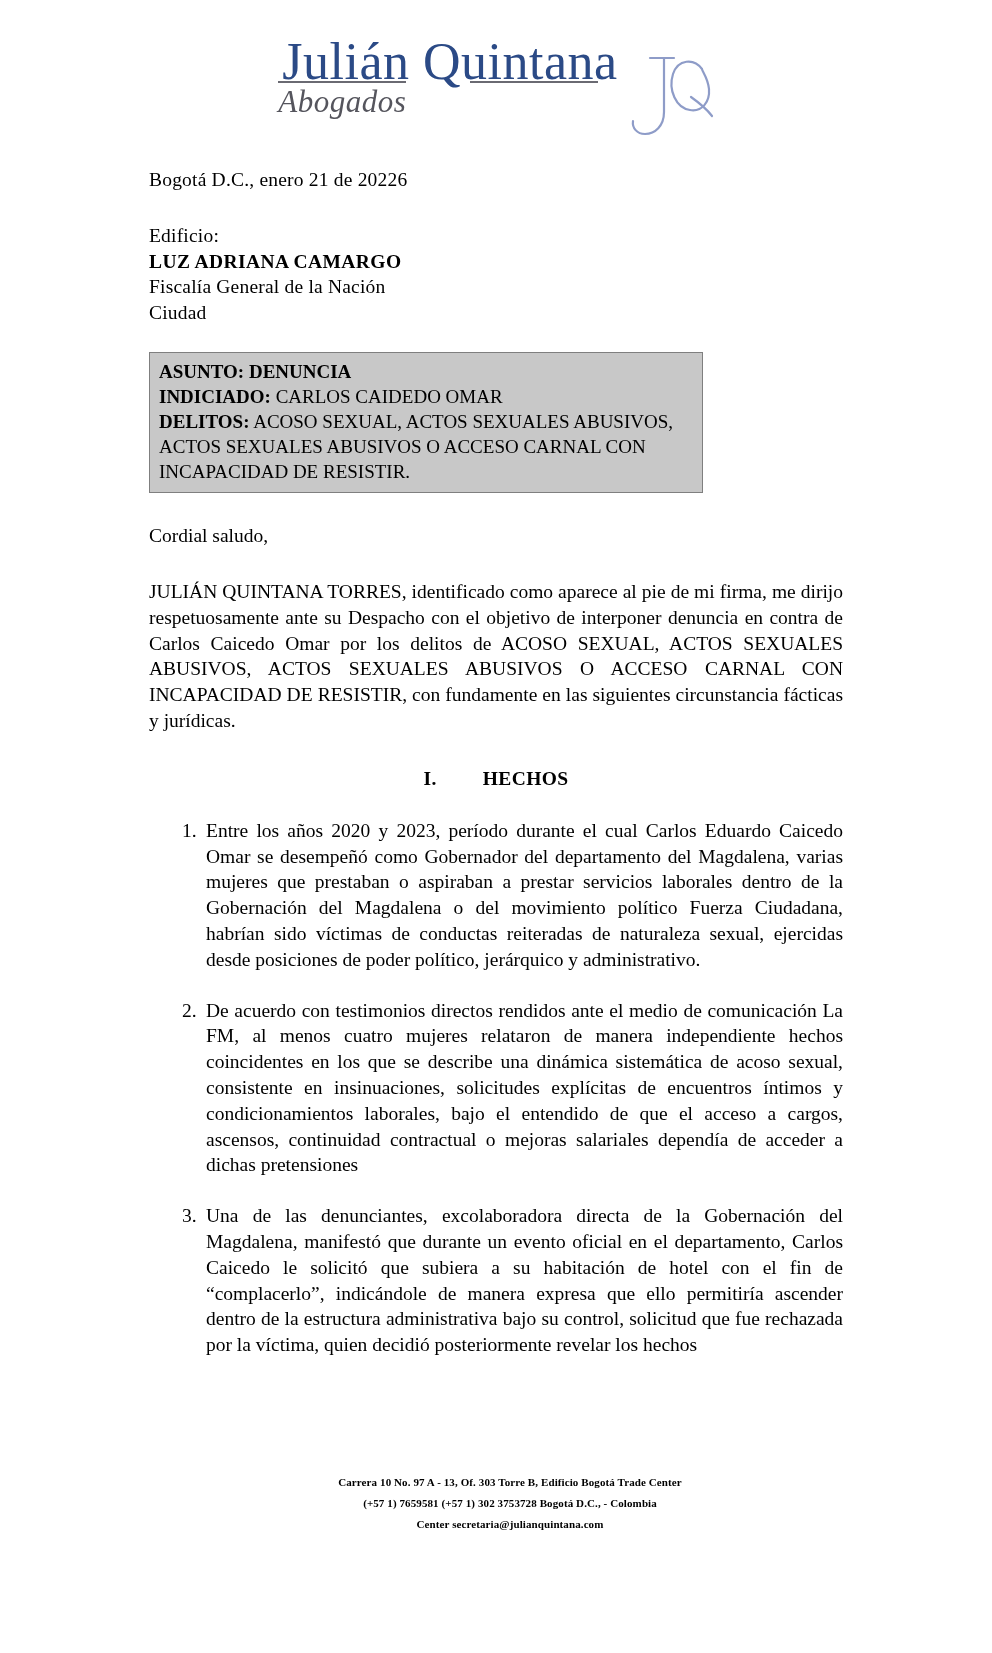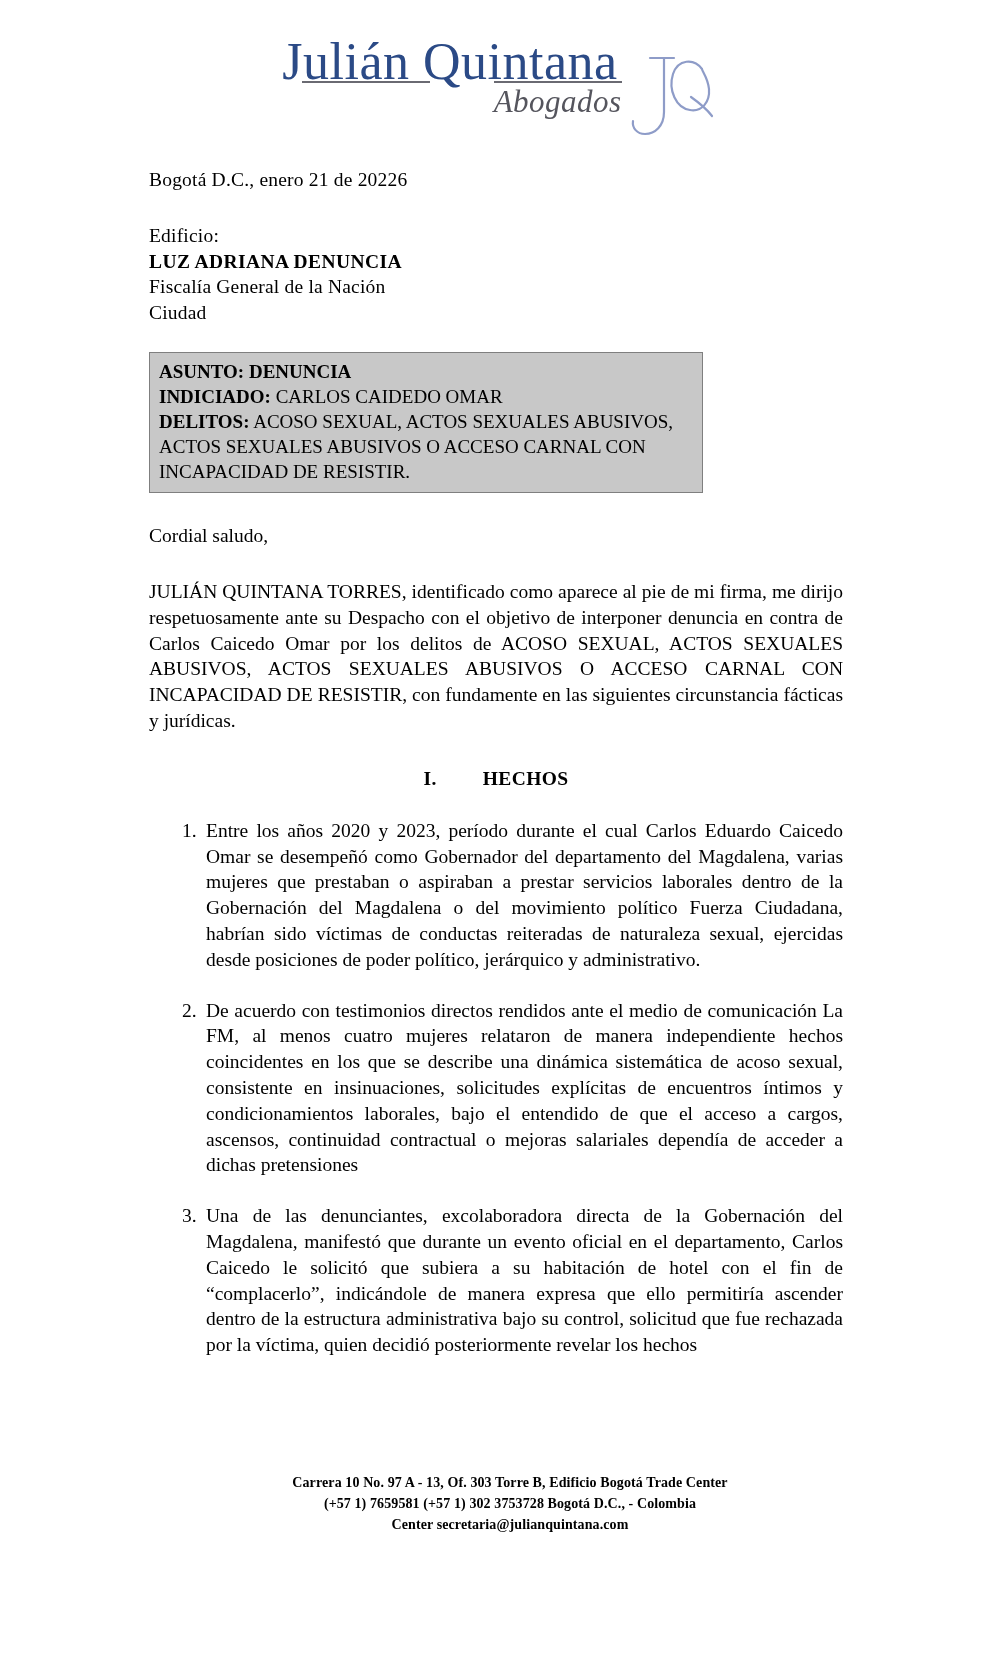--- a/index.html
+++ b/index.html
@@ -34,21 +34,21 @@
   }
   .logo-wrap {
     position: relative;
     display: flex;
     align-items: flex-start;
     justify-content: center;
   }
   .logo-text-block {
     display: flex;
     flex-direction: column;
-    align-items: flex-end;
+    align-items: flex-start;
     position: relative;
   }
   .logo-name {
     font-family: "Liberation Serif", "DejaVu Serif", serif;
     font-size: 52px;
     line-height: 56px;
     color: #2b4a86;
     letter-spacing: 0.5px;
     white-space: nowrap;
     position: relative;
@@ -176,21 +176,21 @@
   }
 
   
   .footer {
     position: absolute;
     left: 0;
     right: 0;
     bottom: 118px;
     text-align: center;
     font-weight: bold;
-    font-size: 14px;
+    font-size: 11px;
     line-height: 21px;
     letter-spacing: 0.1px;
     padding-left: 28px;
   }
   .footer div { white-space: nowrap; }
 </style>
 </head>
 <body>
 
 <div class="page">
@@ -217,21 +217,21 @@
       </div>
     </div>
   </div>
 
   <div class="content">
 
     <div class="date-line">Bogotá D.C., enero 21 de 20226</div>
 
     <div class="addressee">
       <div>Edificio:</div>
-      <div class="bold">LUZ ADRIANA DENUNCIA</div>
+      <div class="bold">LUZ ADRIANA CAMARGO</div>
       <div>Fiscalía General de la Nación</div>
       <div>Ciudad</div>
     </div>
 
     <div class="subject-box">
       <div>
         <span class="lbl">ASUNTO:</span>
         <span class="lbl">DENUNCIA</span>
       </div>
       <div>

